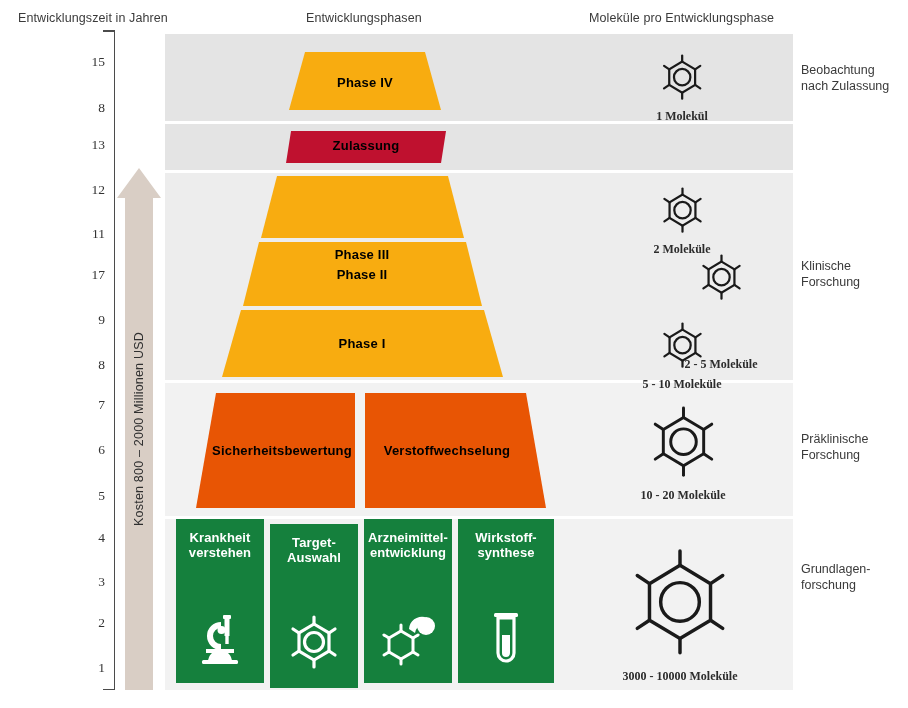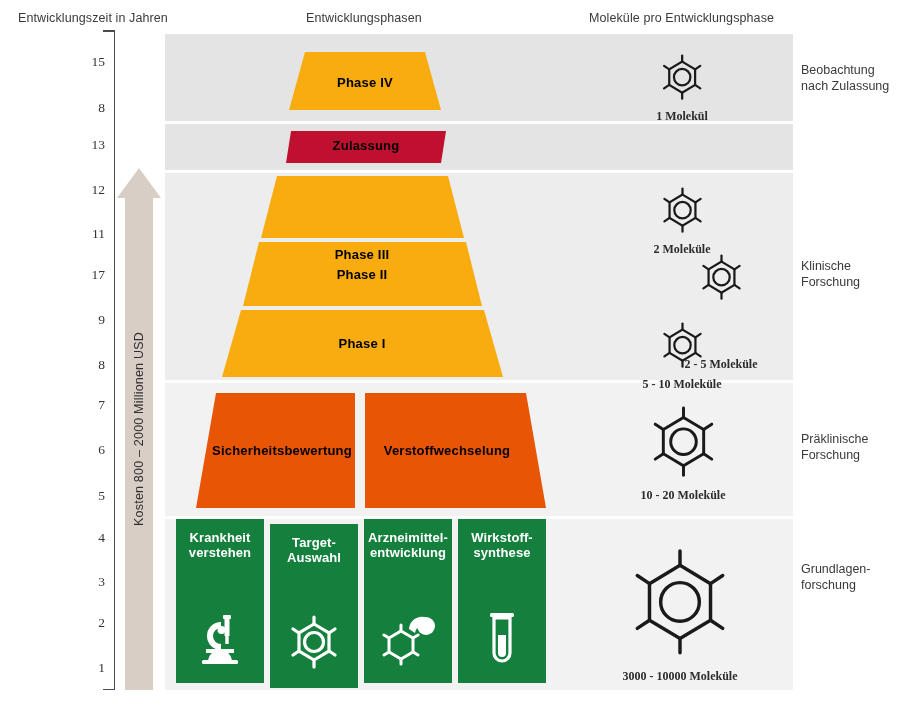--- a/index.html
+++ b/index.html
@@ -245,21 +245,21 @@
           <line x1="11" y1="29" x2="6" y2="26"></line>
           <line x1="11" y1="43" x2="6" y2="46"></line>
           <line x1="23" y1="50" x2="23" y2="55"></line>
         </g>
         <path d="M31 20 A13 13 0 0 1 47 8 L44 17 A8 8 0 0 0 37 24 Z" fill="#fff"></path>
         <circle cx="48" cy="17" r="9" fill="#fff"></circle>
       </svg>
     </div>
   </div>
 
-  <div class="red-box" style="left:458px;top:519px;width:88px;height:164px;">
+  <div class="red-box" style="left:458px;top:519px;width:96px;height:164px;">
     <div class="rb-title">Wirkstoff-
 synthese</div>
     <div class="rb-icon">
       <svg width="44" height="58" viewBox="0 0 44 58" xmlns="http://www.w3.org/2000/svg">
         <rect x="10" y="4" width="24" height="4" rx="1.5" fill="#fff"></rect>
         <path d="M14 9 L14 44 A8 8 0 0 0 30 44 L30 9 Z" fill="none" stroke="#fff" stroke-width="3.2"></path>
         <path d="M18 26 L18 44 A4 4 0 0 0 26 44 L26 26 Z" fill="#fff"></path>
       </svg>
     </div>
   </div>

